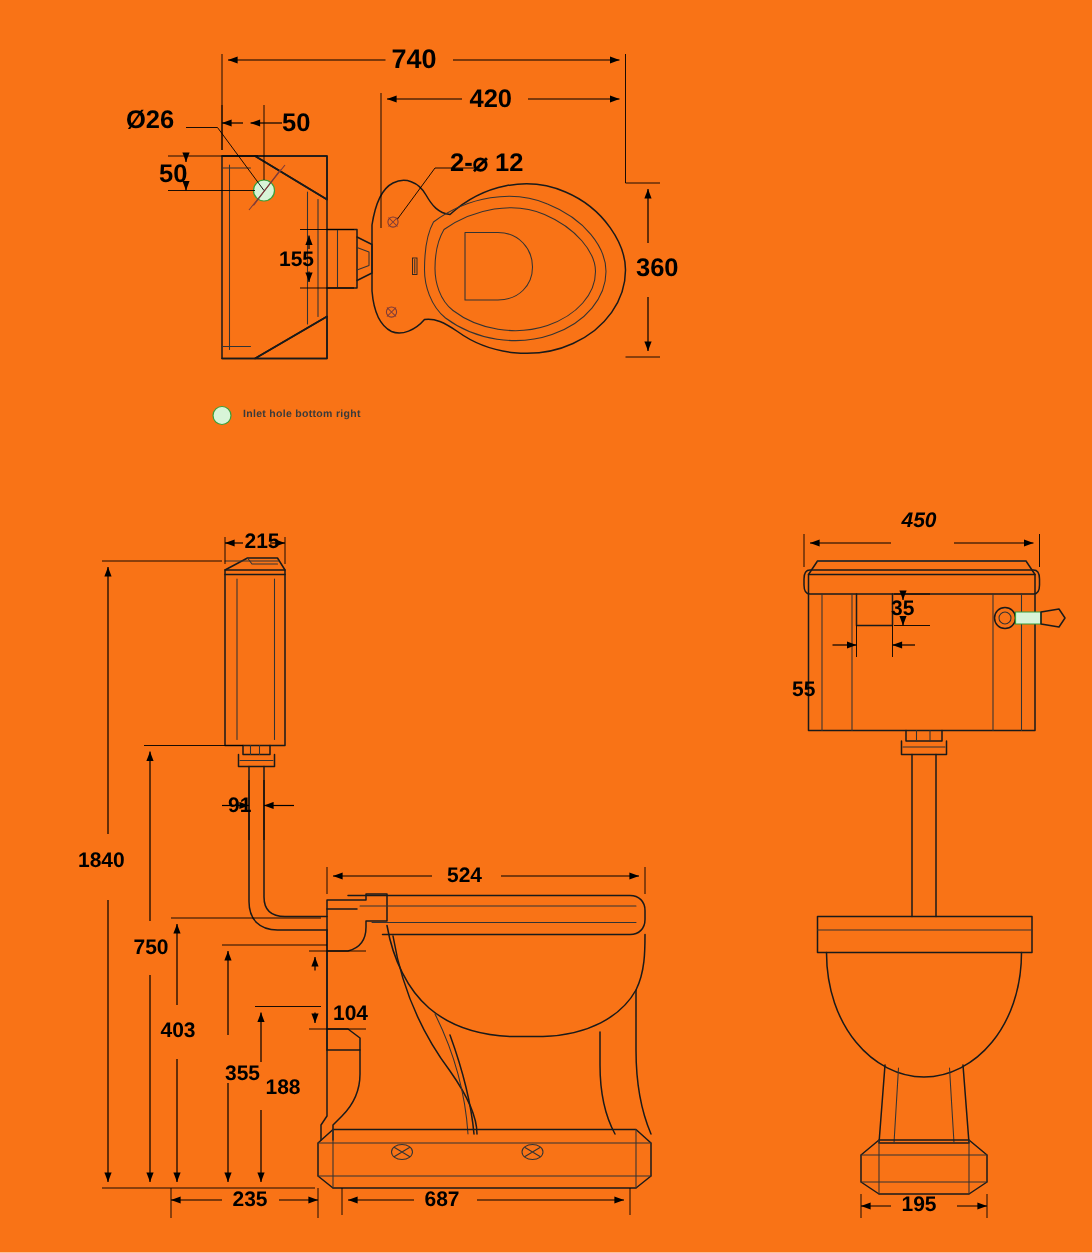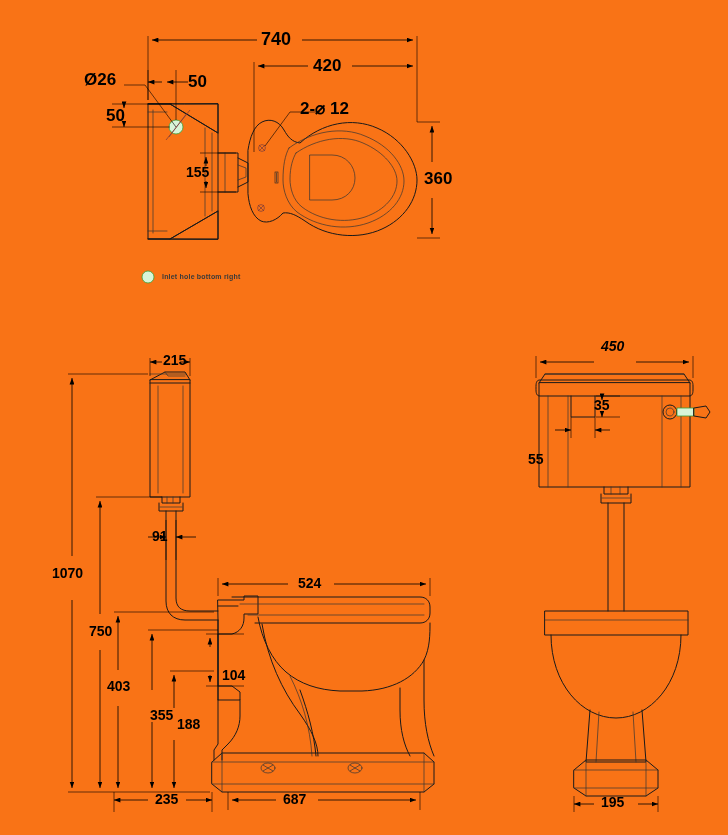--- a/index.html
+++ b/index.html
@@ -392,21 +392,21 @@
   <div class="dimtext t-md" style="left:186px; top:165px;">155</div>
 
   <div class="dimtext t-lg" style="left:424px; top:170px;">360</div>
 
   <div class="note" style="left:162px; top:273px;">Inlet hole bottom right</div>
 
   <div class="dimtext t-md" style="left:163px; top:353px;">215</div>
 
   <div class="dimtext t-md" style="left:152px; top:529px;">91</div>
 
-  <div class="dimtext t-md" style="left:52px; top:566px;">1070</div>
+  <div class="dimtext t-md" style="left:52px; top:566px;">1840</div>
 
   <div class="dimtext t-md" style="left:89px; top:624px;">750</div>
 
   <div class="dimtext t-md" style="left:107px; top:679px;">403</div>
 
   <div class="dimtext t-md" style="left:150px; top:692px;margin-top:16px;">355</div>
 
   <div class="dimtext t-md" style="left:177px; top:717px;">188</div>
 
   <div class="dimtext t-md" style="left:222px; top:668px;text-align:center;">104</div>

